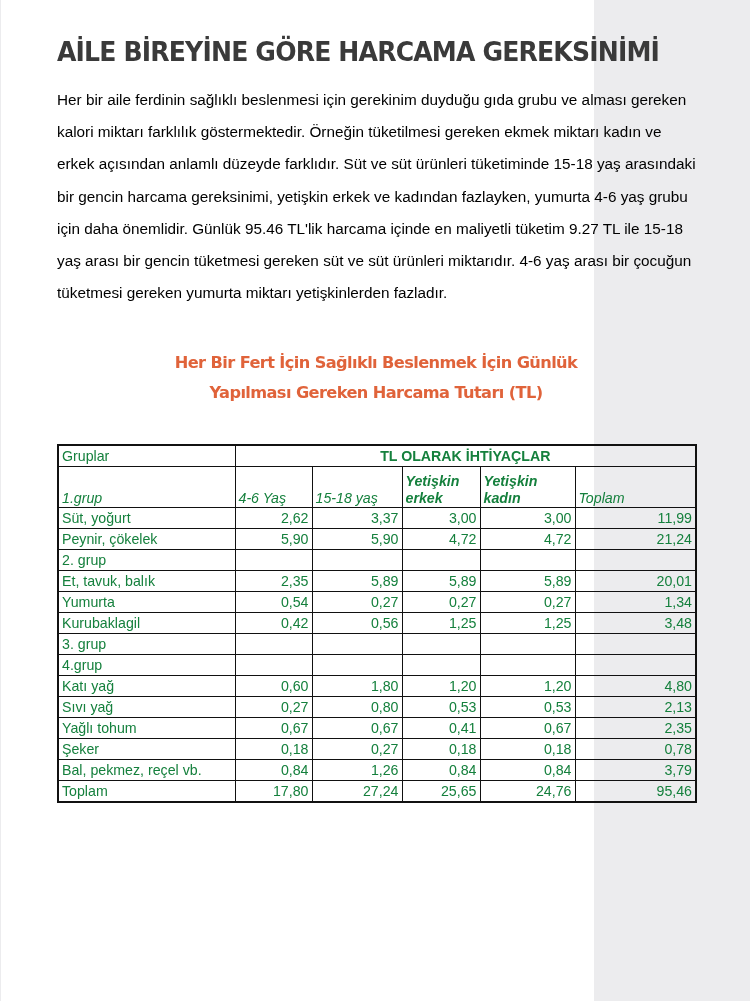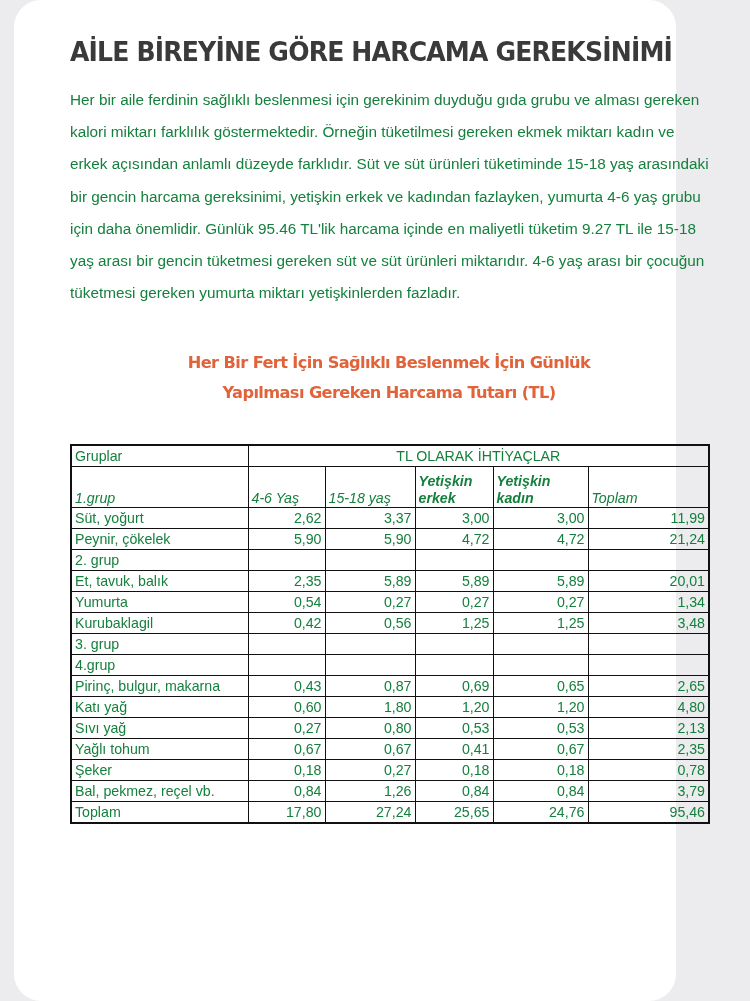--- a/index.html
+++ b/index.html
@@ -2,34 +2,33 @@
 <html><head>
 <meta charset="utf-8">
 <style>
   html, body { margin: 0; padding: 0; }
   body {
     width: 750px; height: 1001px; overflow: hidden;
     background: #ececee;
     font-family: "Liberation Sans", sans-serif;
   }
   .page {
-    position: absolute; left: 14px; top: 0; width: 662px; height: 1001px;
+    position: absolute; left: 1px; top: 0; width: 593px; height: 1001px;
     background: #ffffff;
-    border-radius: 27px;
   }
   .title {
     position: absolute; left: 56px; top: 36px; margin: 0;
     font-family: "DejaVu Sans", sans-serif;
     font-weight: bold; font-size: 27px; letter-spacing: -0.9px;
     color: #3a3a3a; white-space: nowrap;
     transform: scaleX(0.93); transform-origin: left top;
   }
   .intro {
     position: absolute; left: 56px; top: 84px; width: 640px; margin: 0;
-    font-size: 15.3px; line-height: 32.2px; color: #15803d;
+    font-size: 15.3px; line-height: 32.2px; color: #000000;
   }
   .caption {
     position: absolute; left: 0; top: 348px; width: 750px; margin: 0;
     text-align: center; color: #e0633a;
     font-family: "DejaVu Sans", sans-serif; font-weight: bold;
     font-size: 16.2px; line-height: 30px; letter-spacing: -0.6px;
   }
   .caption span { display: block; }
   table.data {
     position: absolute; left: 56px; top: 444px;
@@ -39,21 +38,21 @@
     border: 2px solid #111;
   }
   table.data td {
     border: 1px solid #111; padding: 0 3px; height: 20px;
     line-height: 19px; white-space: nowrap; overflow: hidden;
     vertical-align: bottom;
   }
   table.data td.num { text-align: right; }
   table.data tr.head2 td { height: 40px; line-height: 17px; font-style: italic; }
   table.data .bold { font-weight: bold; }
-  table.data .center { text-align: center; font-weight: normal; }
+  table.data .center { text-align: center; font-weight: bold; }
 </style>
 </head>
 <body>
 
 <div class="page">
   <h1 class="title">AİLE BİREYİNE GÖRE HARCAMA GEREKSİNİMİ</h1>
   <p class="intro">Her bir aile ferdinin sağlıklı beslenmesi için gerekinim duyduğu gıda grubu ve alması gereken kalori miktarı farklılık göstermektedir. Örneğin tüketilmesi gereken ekmek miktarı kadın ve erkek açısından anlamlı düzeyde farklıdır. Süt ve süt ürünleri tüketiminde 15-18 yaş arasındaki bir gencin harcama gereksinimi, yetişkin erkek ve kadından fazlayken, yumurta 4-6 yaş grubu için daha önemlidir. Günlük 95.46 TL'lik harcama içinde en maliyetli tüketim 9.27 TL ile 15-18 yaş arası bir gencin tüketmesi gereken süt ve süt ürünleri miktarıdır. 4-6 yaş arası bir çocuğun tüketmesi gereken yumurta miktarı yetişkinlerden fazladır.</p>
   <div class="caption">
     <span>Her Bir Fert İçin Sağlıklı Beslenmek İçin Günlük</span>
     <span>Yapılması Gereken Harcama Tutarı (TL)</span>
@@ -139,28 +138,20 @@
         </tr>
         <tr>
           <td>4.grup</td>
           <td class="num"></td>
           <td class="num"></td>
           <td class="num"></td>
           <td class="num"></td>
           <td class="num"></td>
         </tr>
         <tr>
-          <td>Pirinç, bulgur, makarna</td>
-          <td class="num">0,43</td>
-          <td class="num">0,87</td>
-          <td class="num">0,69</td>
-          <td class="num">0,65</td>
-          <td class="num">2,65</td>
-        </tr>
-        <tr>
           <td>Katı yağ</td>
           <td class="num">0,60</td>
           <td class="num">1,80</td>
           <td class="num">1,20</td>
           <td class="num">1,20</td>
           <td class="num">4,80</td>
         </tr>
         <tr>
           <td>Sıvı yağ</td>
           <td class="num">0,27</td>

